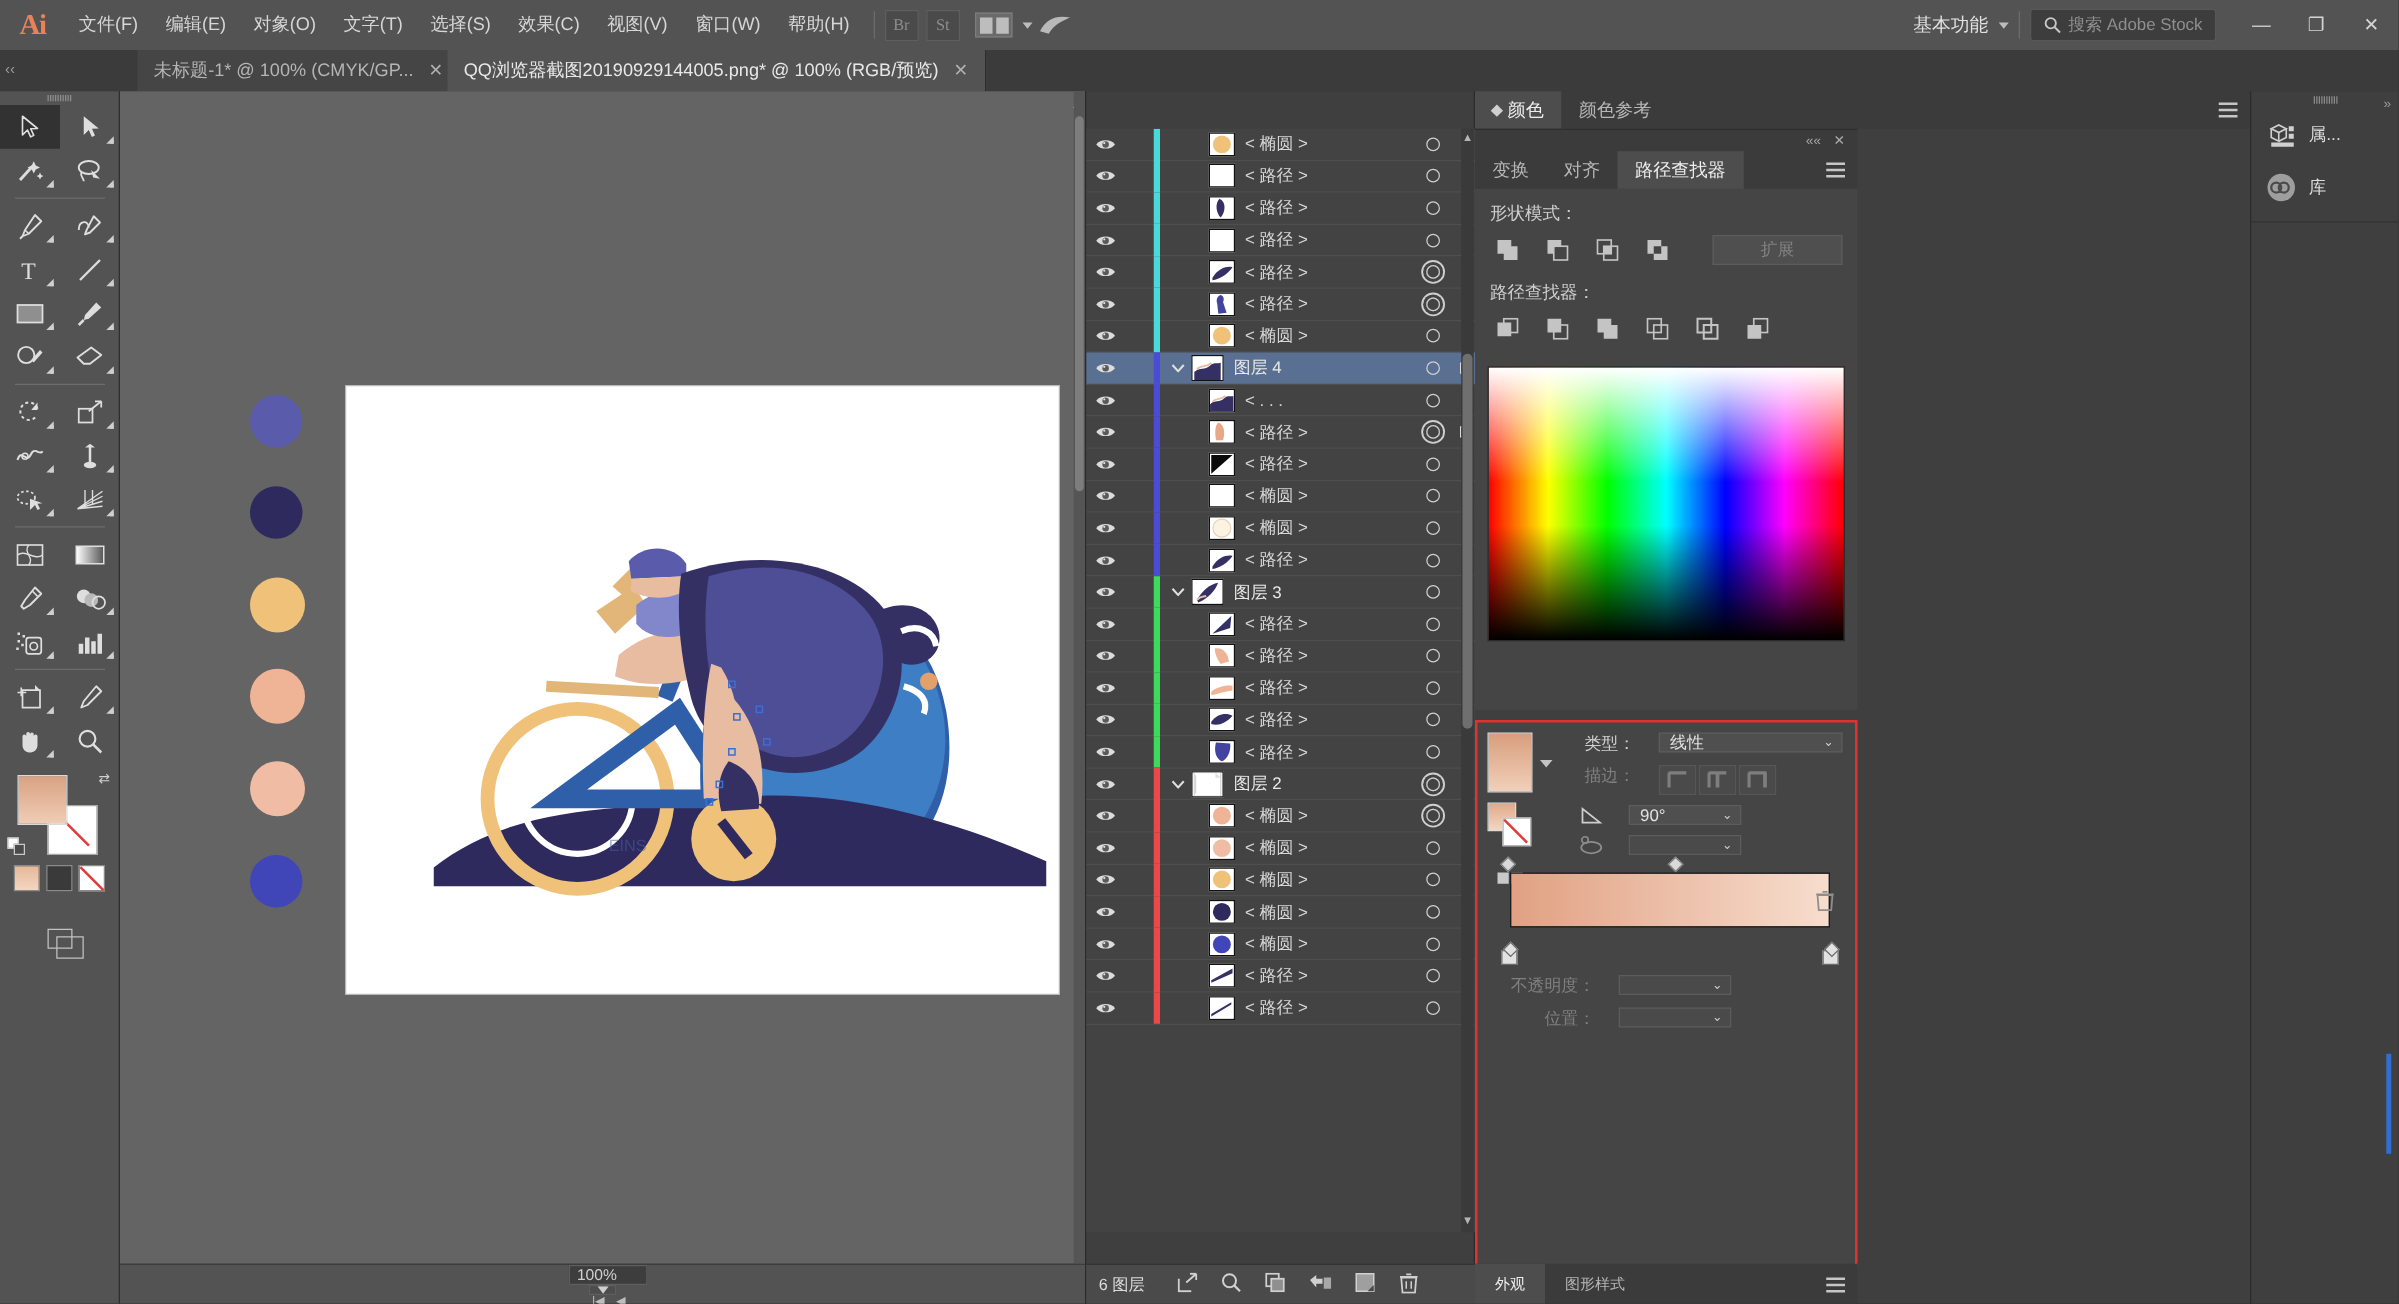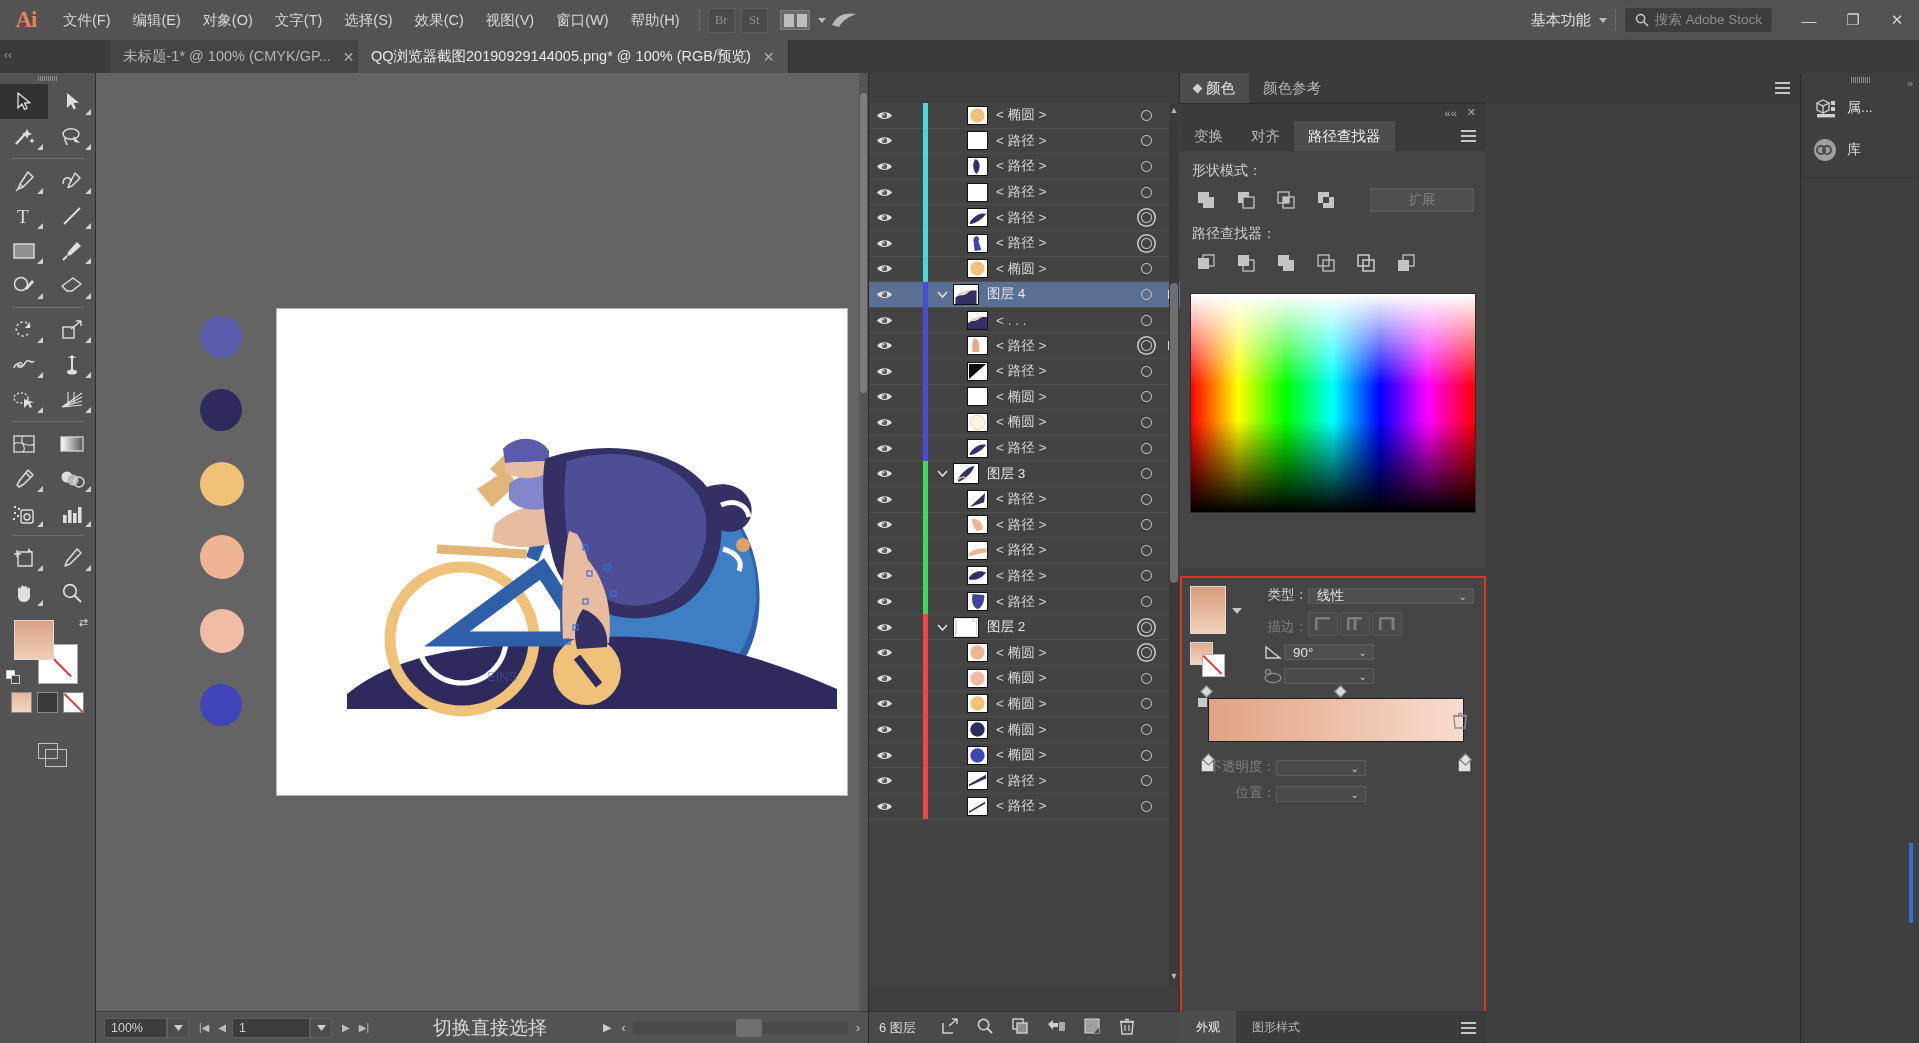--- a/index.html
+++ b/index.html
@@ -114,21 +114,21 @@
   .canvas-collapse{position:absolute;right:4px;top:6px;color:#b0b0b0;font-size:12px;}
   .scroll-v{position:absolute;right:0;top:0;width:9px;height:938px;background:#555;}
   .scroll-v i{position:absolute;left:1px;top:20px;width:7px;height:300px;background:#7d7d7d;border-radius:4px;display:block;}
 
   
   .illus{position:absolute;left:0;top:0;width:572px;height:488px;}
 
   
   .statusbar{
     position:absolute; left:96px; top:1011px; width:772px; height:32px; background:#535353;
-    display:flex; align-items:center; gap:0; border-top:1px solid #3d3d3d; font-size:13px;
+    display:flex; align-items:center; gap:0; border-top:1px solid #3d3d3d; font-size:13px;flex-direction:column;
   }
   .sb-zoom{width:63px;height:20px;background:#3d3d3d;border:1px solid #5e5e5e;color:#d0d0d0;
     display:flex;align-items:center;padding-left:6px;margin-left:8px;font-size:12.5px;}
   .sb-drop{width:22px;height:20px;background:#4d4d4d;border:1px solid #5e5e5e;display:flex;align-items:center;justify-content:center;}
   .sb-nav{display:flex;align-items:center;gap:9px;margin-left:10px;color:#bdbdbd;font-size:10px;}
   .sb-page{width:78px;height:20px;background:#3d3d3d;border:1px solid #5e5e5e;color:#d0d0d0;display:flex;align-items:center;padding-left:6px;font-size:12.5px;margin-left:6px;}
   .sb-text{flex:0 0 auto;margin-left:64px;font-size:19px;color:#d8d8d8;}
   .sb-track{flex:1;height:12px;background:#4a4a4a;margin:0 8px;position:relative;border-radius:2px;}
   .sb-track i{position:absolute;left:48%;top:-3px;width:26px;height:18px;background:#6f6f6f;border-radius:3px;display:block;}
 
@@ -189,21 +189,21 @@
     display:flex;align-items:center;justify-content:center;color:#828282;font-size:13.5px;}
   .spectrum{margin:16px 10px 0 10px;height:220px;
     background:
       linear-gradient(to bottom, rgba(255,255,255,1) 0%, rgba(255,255,255,0) 42%, rgba(0,0,0,0) 58%, rgba(0,0,0,1) 100%),
       linear-gradient(to right,#ff0000,#ffff00,#00ff00,#00ffff,#0000ff,#ff00ff,#ff0000);
     border:1px solid #2b2b2b;}
 
   .grad-panel{position:absolute;left:0;top:503px;width:306px;height:438px;background:#454545;border:2px solid #e0322e;}
   .gp-tabs{height:30px;background:#3b3b3b;display:flex;align-items:center;position:relative;}
   .gp-body{padding:8px 0 0 0;position:relative;}
-  .gp-row{display:flex;align-items:flex-end;gap:0;padding:0 10px;margin-bottom:8px;}
+  .gp-row{display:flex;align-items:flex-start;gap:19px;padding:0 10px;margin-bottom:8px;}
   .gp-label{font-size:13.5px;color:#cfcfcf;width:46px;text-align:right;}
   .gp-label.dim{color:#7f7f7f;}
   .gp-select{flex:1;height:16px;background:#4f4f4f;border:1px solid #5c5c5c;display:flex;align-items:center;
     padding-left:8px;font-size:13.5px;color:#e2e2e2;position:relative;}
   .gp-select .cv{position:absolute;right:6px;color:#cfcfcf;font-size:10px;}
   .gp-select.small{width:90px;flex:none;}
   .gp-select.dim{color:#7e7e7e;background:#4a4a4a;}
   .gp-thumbs{position:absolute;left:8px;top:8px;}
   .gt-main{width:36px;height:48px;border:1px solid #dadada;background:linear-gradient(180deg,#d89e7d,#f1d0ba);}
   .gt-caret{position:absolute;left:42px;top:22px;width:0;height:0;border-left:5px solid transparent;border-right:5px solid transparent;border-top:6px solid #c3c3c3;}
@@ -1500,21 +1500,21 @@
               <div class="hh"></div>
             </div>
           <div class="gtrash">
             <svg width="16" height="17" viewBox="0 0 16 17">
                 <path d="M2 4 L14 4 L13 16 L3 16Z" fill="none" stroke="#8e8e8e" stroke-width="1.4"></path>
                 <path d="M1 3.5 L15 3.5 M6 1.5 L10 1.5" stroke="#8e8e8e" stroke-width="1.5"></path>
               </svg>
           </div>
         </div>
 
-        <div style="margin-left:12px;margin-top:0;">
+        <div style="margin-left:12px;margin-top:22px;">
           <div class="gp-row">
             <span class="gp-label dim" style="width:72px;">不透明度：</span>
             <span class="gp-select small dim">
               <span></span>
               <span class="cv">⌄</span>
             </span>
           </div>
           <div class="gp-row">
             <span class="gp-label dim" style="width:72px;">位置：</span>
             <span class="gp-select small dim">

